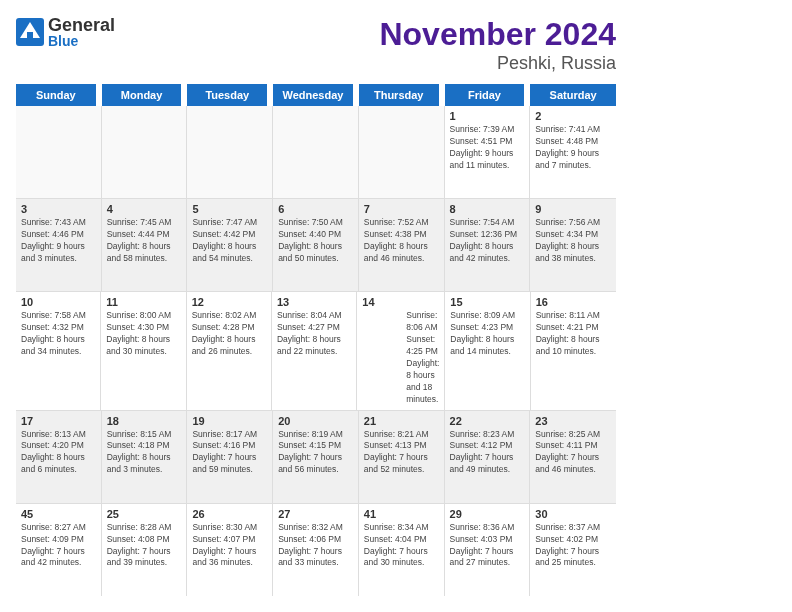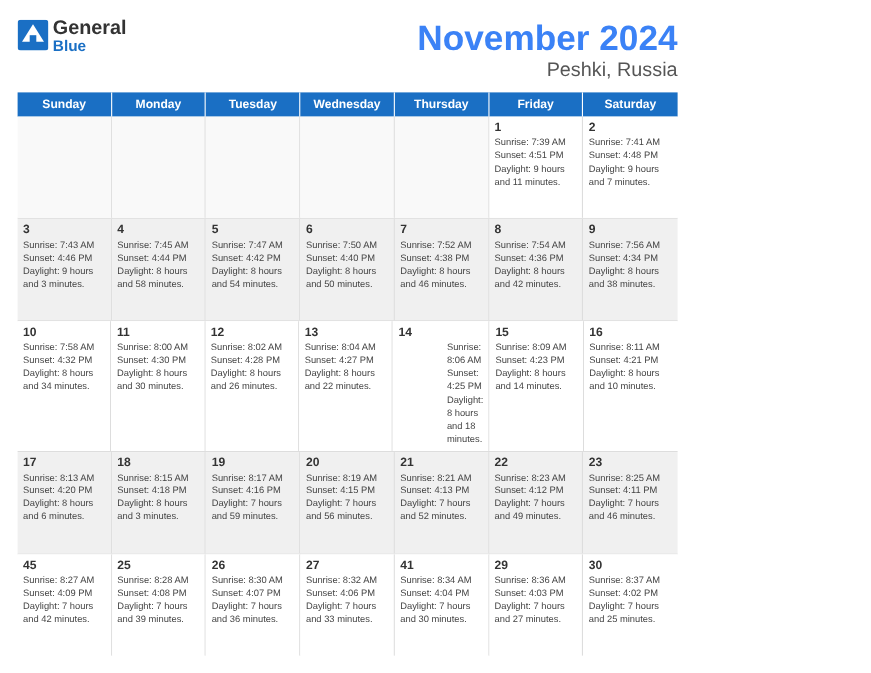--- a/index.html
+++ b/index.html
@@ -46,21 +46,21 @@
       width: 28px;
       height: 28px;
       margin-right: 4px;
     }
     .title-block {
       text-align: right;
     }
     .month-title {
       font-size: 32px;
       font-weight: bold;
-      color: #3b82f6;
+      color: #4c1d95;
     }
     .location {
       font-size: 18px;
       color: #555;
     }
     .calendar {
       flex: 1;
       display: flex;
       flex-direction: column;
     }
@@ -68,21 +68,21 @@
       display: grid;
       grid-template-columns: repeat(7, 1fr);
       background: #1a6fc4;
     }
     .cal-header-cell {
       color: #fff;
       font-size: 11px;
       font-weight: bold;
       padding: 5px 4px;
       text-align: center;
-      border-right: 1px solid #ffffff;
+      border-right: 6px solid #ffffff;
     }
     .cal-header-cell:last-child { border-right: none; }
     .cal-body {
       flex: 1;
       display: flex;
       flex-direction: column;
     }
     .cal-row {
       display: grid;
       grid-template-columns: repeat(7, 1fr);
@@ -200,21 +200,21 @@
           <div class="cal-cell shaded">
             <div class="day-num">7</div>
             <div class="day-detail" style="white-space: pre-line;">Sunrise: 7:52 AM
 Sunset: 4:38 PM
 Daylight: 8 hours
 and 46 minutes.</div>
           </div>
           <div class="cal-cell shaded">
             <div class="day-num">8</div>
             <div class="day-detail" style="white-space: pre-line;">Sunrise: 7:54 AM
-Sunset: 4:36 PM
+Sunset: 12:36 PM
 Daylight: 8 hours
 and 42 minutes.</div>
           </div>
           <div class="cal-cell shaded">
             <div class="day-num">9</div>
             <div class="day-detail" style="white-space: pre-line;">Sunrise: 7:56 AM
 Sunset: 4:34 PM
 Daylight: 8 hours
 and 38 minutes.</div>
           </div>

